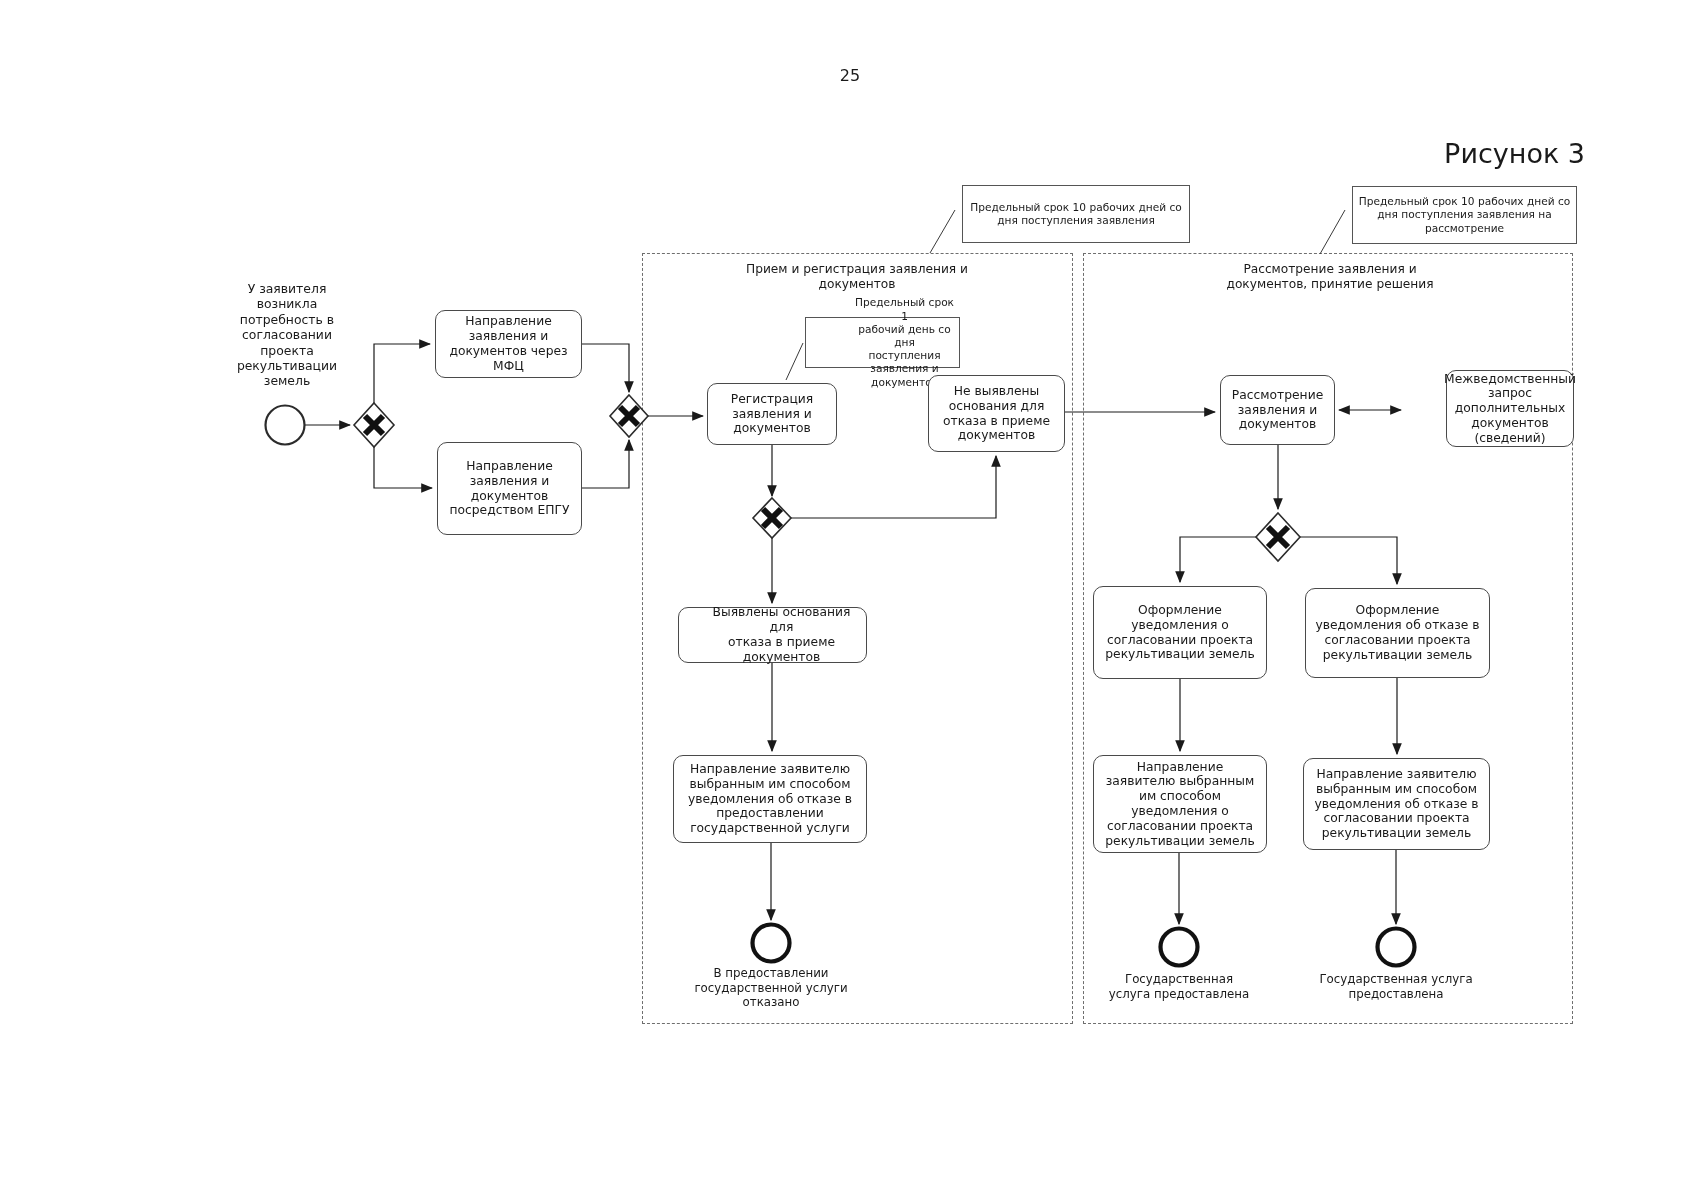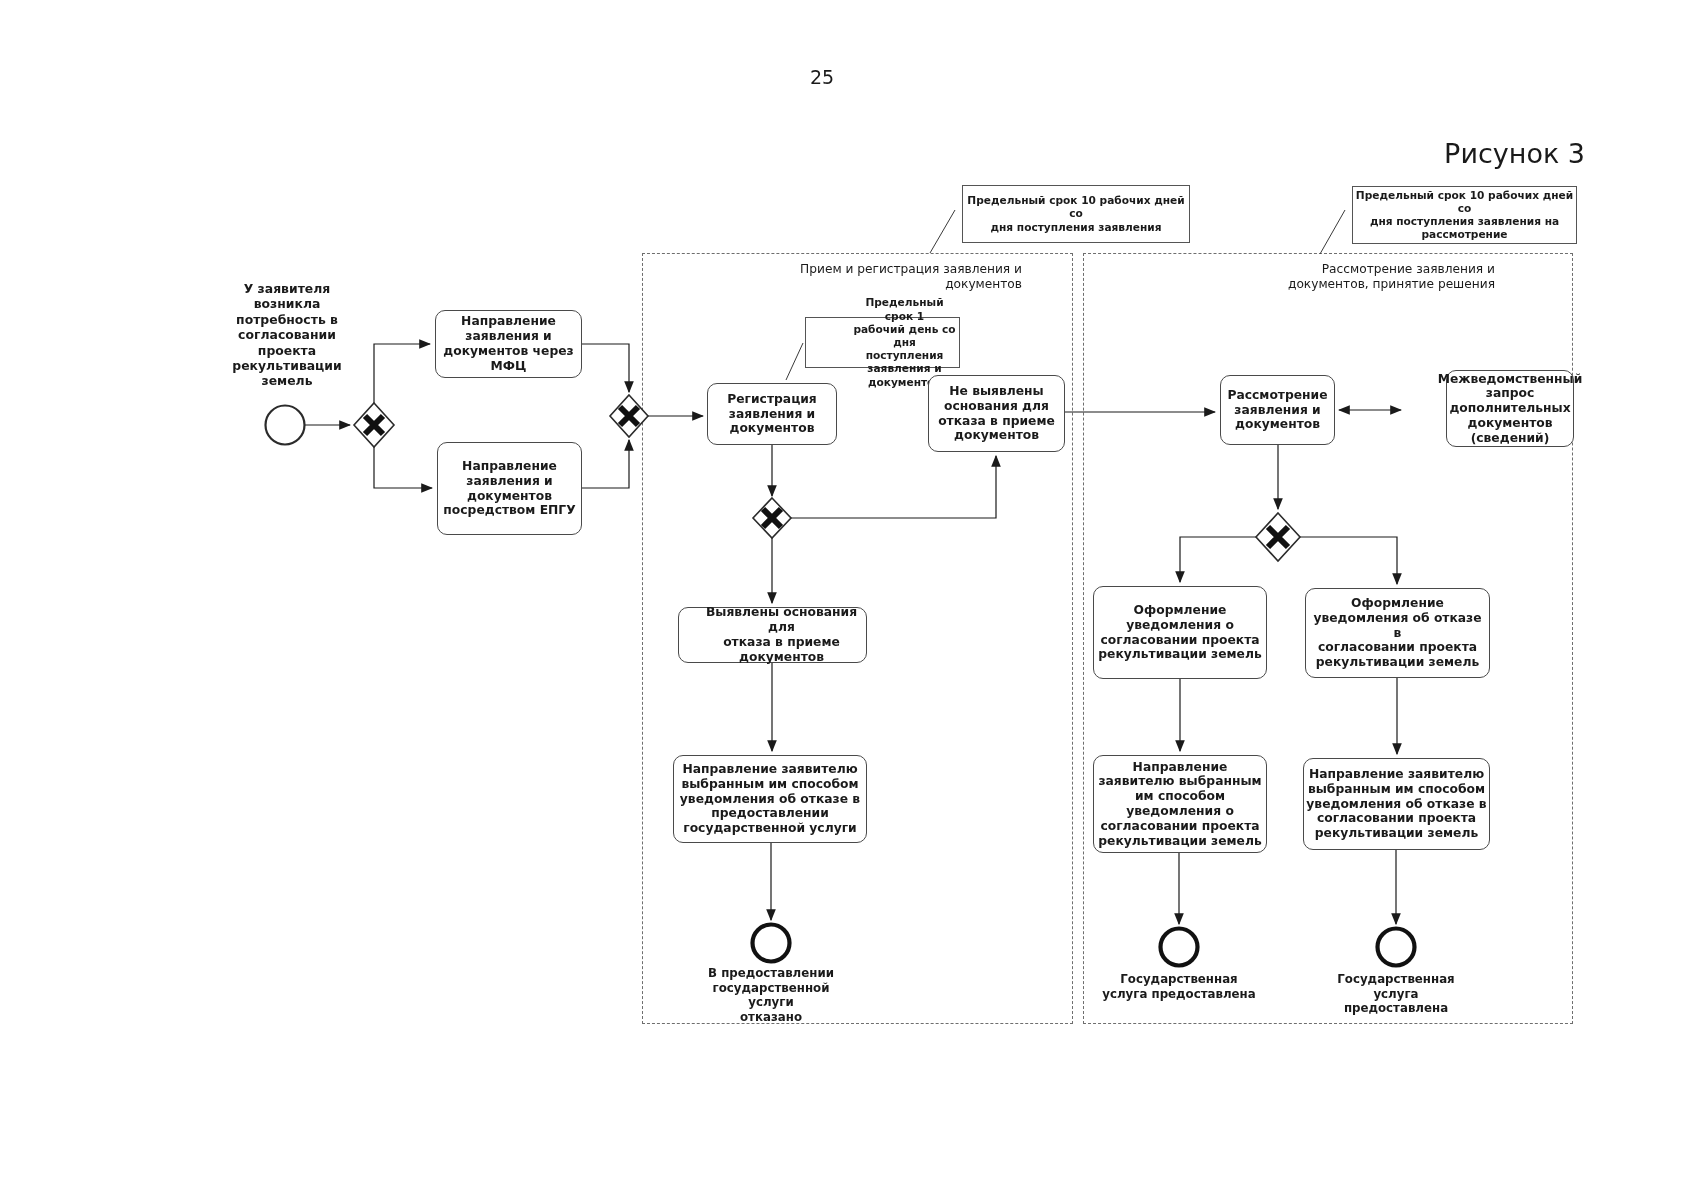--- a/index.html
+++ b/index.html
@@ -7,21 +7,21 @@
     --annotation-border:#555555; --background:#ffffff;
   }
   html,body{margin:0;padding:0;background:#e8e8e8;}
   .page{
     position:relative; width:1697px; height:1200px; background:var(--background);
     font-family:"DejaVu Sans","Liberation Sans",sans-serif; color:var(--ink);
     overflow:hidden; margin:0 auto;
   }
   .abs{position:absolute; box-sizing:border-box;}
   .txt{white-space:pre-line; text-align:center;}
-  .page-number{font-size:19px; text-align:left;}
+  .page-number{font-size:16px; text-align:center;}
   .figure-caption{font-size:27px; text-align:right;}
   .lane{
     border:1.4px dashed var(--container-border); background:transparent;
   }
   .lane-title{font-size:12.2px; line-height:15px;}
   .task{
     border:1.4px solid var(--box-border); border-radius:10px; background:#fff;
     display:flex; align-items:center; justify-content:center;
     font-size:12.3px; line-height:14.8px; padding:2px;
   }
@@ -32,21 +32,21 @@
   }
   .event-label{font-size:11.8px; line-height:14.6px;}
   .start-label{font-size:12.4px; line-height:15.4px;}
   svg.overlay{position:absolute; left:0; top:0; z-index:3; pointer-events:none;}
   .flow{stroke:var(--ink); stroke-width:1.2; fill:none;}
   .assoc{stroke:#3a3a3a; stroke-width:1; fill:none;}
   .gw{fill:#fff; stroke:#2b2b2b; stroke-width:1.6;}
   .gw-x{stroke:#111; stroke-width:6; fill:none;}
   .ev-start{fill:#fff; stroke:#2b2b2b; stroke-width:2.2;}
   .ev-end{fill:#fff; stroke:#111; stroke-width:4.2;}
-  .z1{z-index:1;} .z2{z-index:2;text-align:right;} .z4{position:absolute;z-index:4;box-sizing:border-box;font-weight:bold;}
+  .z1{z-index:1;} .z2{z-index:2;} .z4{position:absolute;z-index:4;box-sizing:border-box;}
 </style>
 </head>
 <body>
 
 <div class="page">
 
   <div class="abs page-number" style="left:810px;top:66px;width:80px;">25</div>
   <div class="abs figure-caption" style="left:1410px;top:138px;width:175px;">Рисунок 3</div>
 
   <div class="abs lane z1" style="left:642px;top:253px;width:431px;height:771px;"></div>

